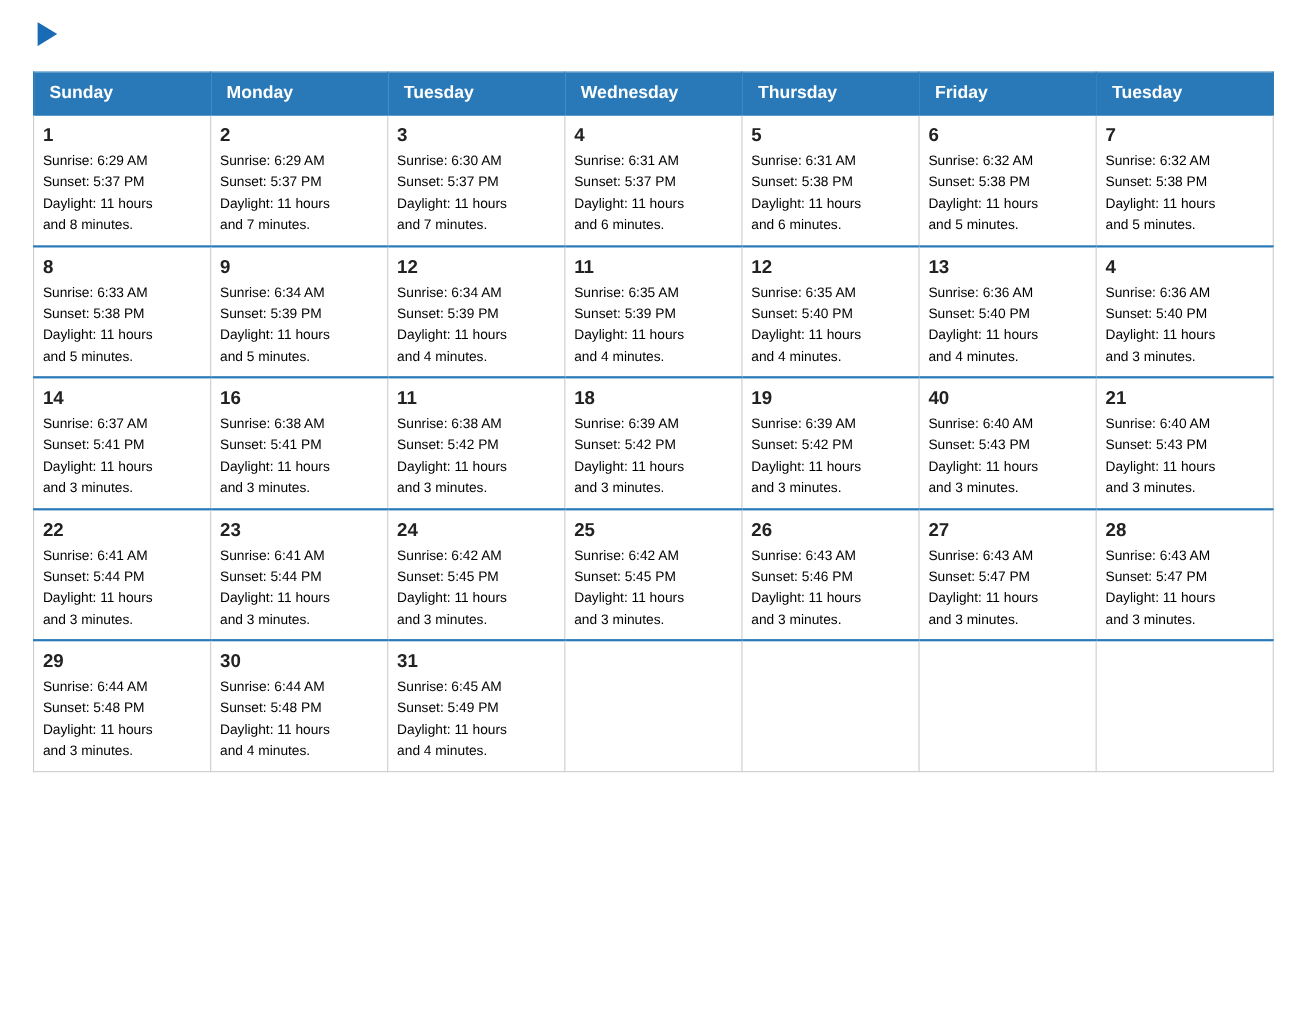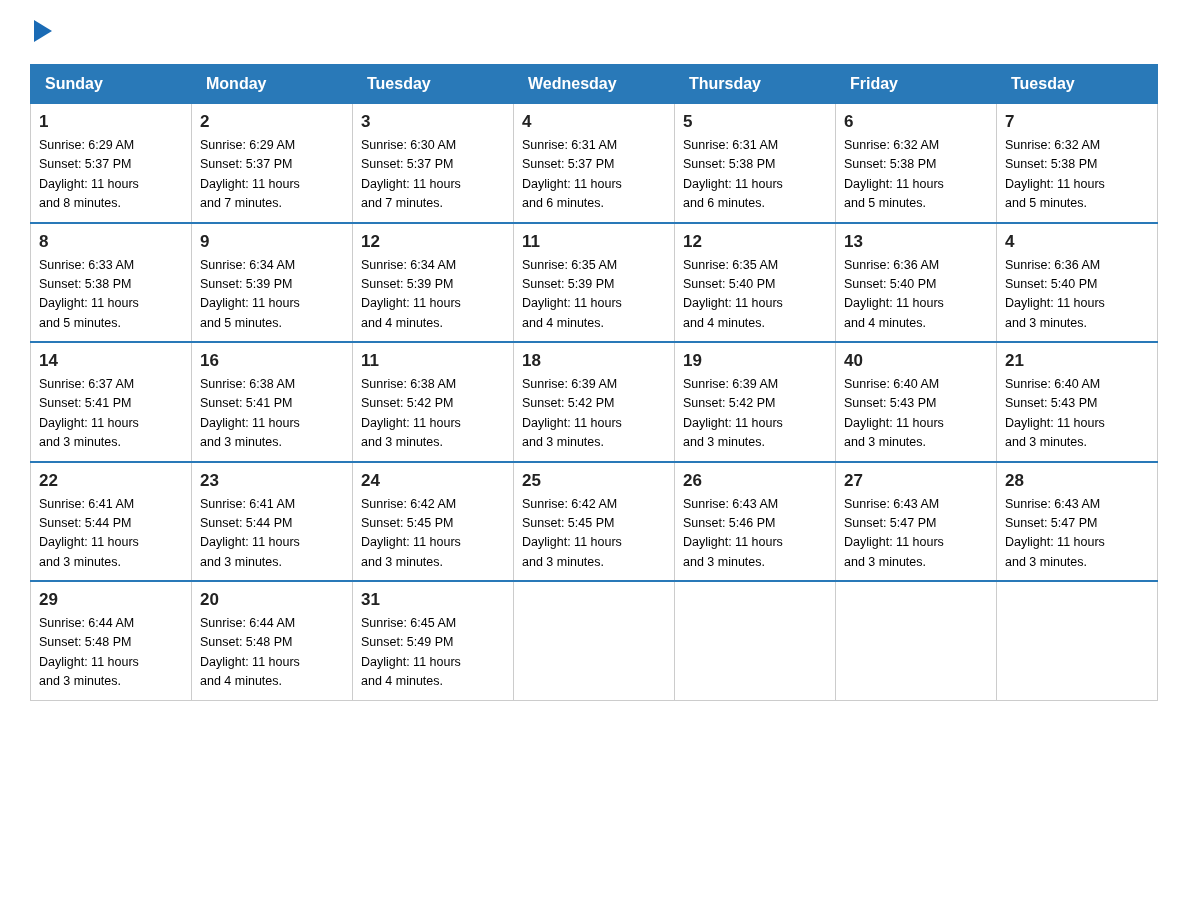--- a/index.html
+++ b/index.html
@@ -248,21 +248,21 @@
           <span class="day-num">28</span>
           <div class="day-info">Sunrise: 6:43 AM<br>Sunset: 5:47 PM<br>Daylight: 11 hours<br>and 3 minutes.</div>
         </td>
       </tr>
       <tr>
         <td>
           <span class="day-num">29</span>
           <div class="day-info">Sunrise: 6:44 AM<br>Sunset: 5:48 PM<br>Daylight: 11 hours<br>and 3 minutes.</div>
         </td>
         <td>
-          <span class="day-num">20</span>
+          <span class="day-num">30</span>
           <div class="day-info">Sunrise: 6:44 AM<br>Sunset: 5:48 PM<br>Daylight: 11 hours<br>and 4 minutes.</div>
         </td>
         <td>
           <span class="day-num">31</span>
           <div class="day-info">Sunrise: 6:45 AM<br>Sunset: 5:49 PM<br>Daylight: 11 hours<br>and 4 minutes.</div>
         </td>
         <td></td>
         <td></td>
         <td></td>
         <td></td>

